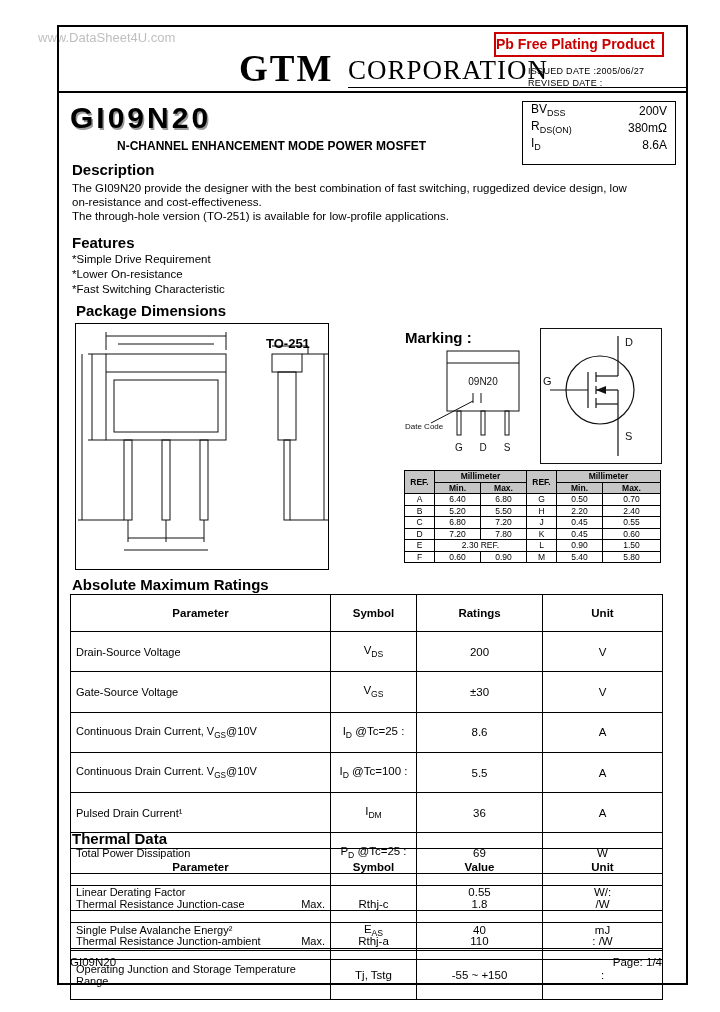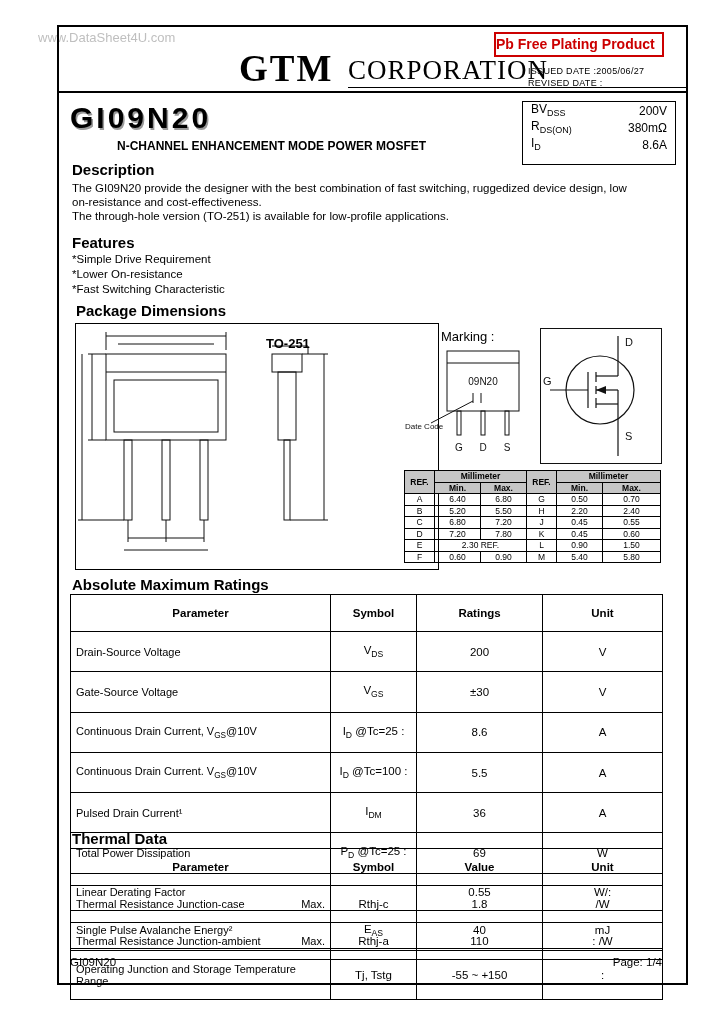--- a/index.html
+++ b/index.html
@@ -15,21 +15,21 @@
   .rule { background:#000; }
   .part-title { font-size:30px; font-weight:bold; letter-spacing:3px; text-shadow:1.5px 1.5px 0 #9a9a9a; }
   .part-subtitle { font-size:12px; font-weight:bold; }
   .spec-box { border:1.5px solid #000; font-size:12px; }
   .spec-row { display:flex; justify-content:space-between; padding:1px 8px; height:17px; align-items:center; }
   .section-heading { font-size:15px; font-weight:bold; }
   .body-text { font-size:11.5px; line-height:14px; width:565px; }
   .feature-item { font-size:11.5px; line-height:15px; }
   .pkg-box { border:1px solid #000; }
   .to251-label { font-size:13px; font-weight:bold; }
-  .marking-label { font-size:13px; font-weight:normal;margin-left:36px; }
+  .marking-label { font-size:15px; font-weight:bold; }
   svg { display:block; }
   table { border-collapse:collapse; table-layout:fixed; }
   .amr, .thermal { width:592px; font-size:11.5px; }
   .amr th, .amr td, .thermal th, .thermal td { border:1px solid #000; height:20px; padding:12px 5px; text-align:center; font-weight:normal; }
   .amr thead th, .thermal thead th { font-weight:bold; }
   .amr td.c-param, .thermal td.c-param { text-align:left; font-size:11px; }
   .pflex { display:flex; justify-content:space-between; width:100%; }
   .dims { width:256px; font-size:8.5px; }
   .dims th, .dims td { border:1px solid #000; height:11.5px; padding:0 2px; text-align:center; }
   .dims thead th { background:#c6c6c6; font-weight:bold; }
@@ -77,21 +77,21 @@
 
 <div class="abs section-heading" style="left:72px; top:234px;">Features</div>
 <div class="abs" style="left:72px; top:252px;">
   <div class="feature-item">*Simple Drive Requirement</div>
   <div class="feature-item">*Lower On-resistance</div>
   <div class="feature-item">*Fast Switching Characteristic</div>
 </div>
 
 <div class="abs section-heading" style="left:76px; top:302px;">Package Dimensions</div>
 
-<div class="abs pkg-box" style="left:75px; top:323px; width:364px; height:247px;">
+<div class="abs pkg-box" style="left:75px; top:323px; width:254px; height:247px;">
   <div class="abs to251-label" style="left:190px; top:12px;">TO-251</div>
   <svg width="318" height="243" viewBox="0 0 318 243">
     <g stroke="#111" stroke-width="1" fill="none">
 
       <line x1="30" y1="8" x2="30" y2="26"></line>
         <line x1="150" y1="8" x2="150" y2="26"></line>
       <line x1="30" y1="12" x2="150" y2="12"></line>
       <line x1="42" y1="20" x2="138" y2="20"></line>
 
       <rect x="30" y="30" width="120" height="86"></rect>

